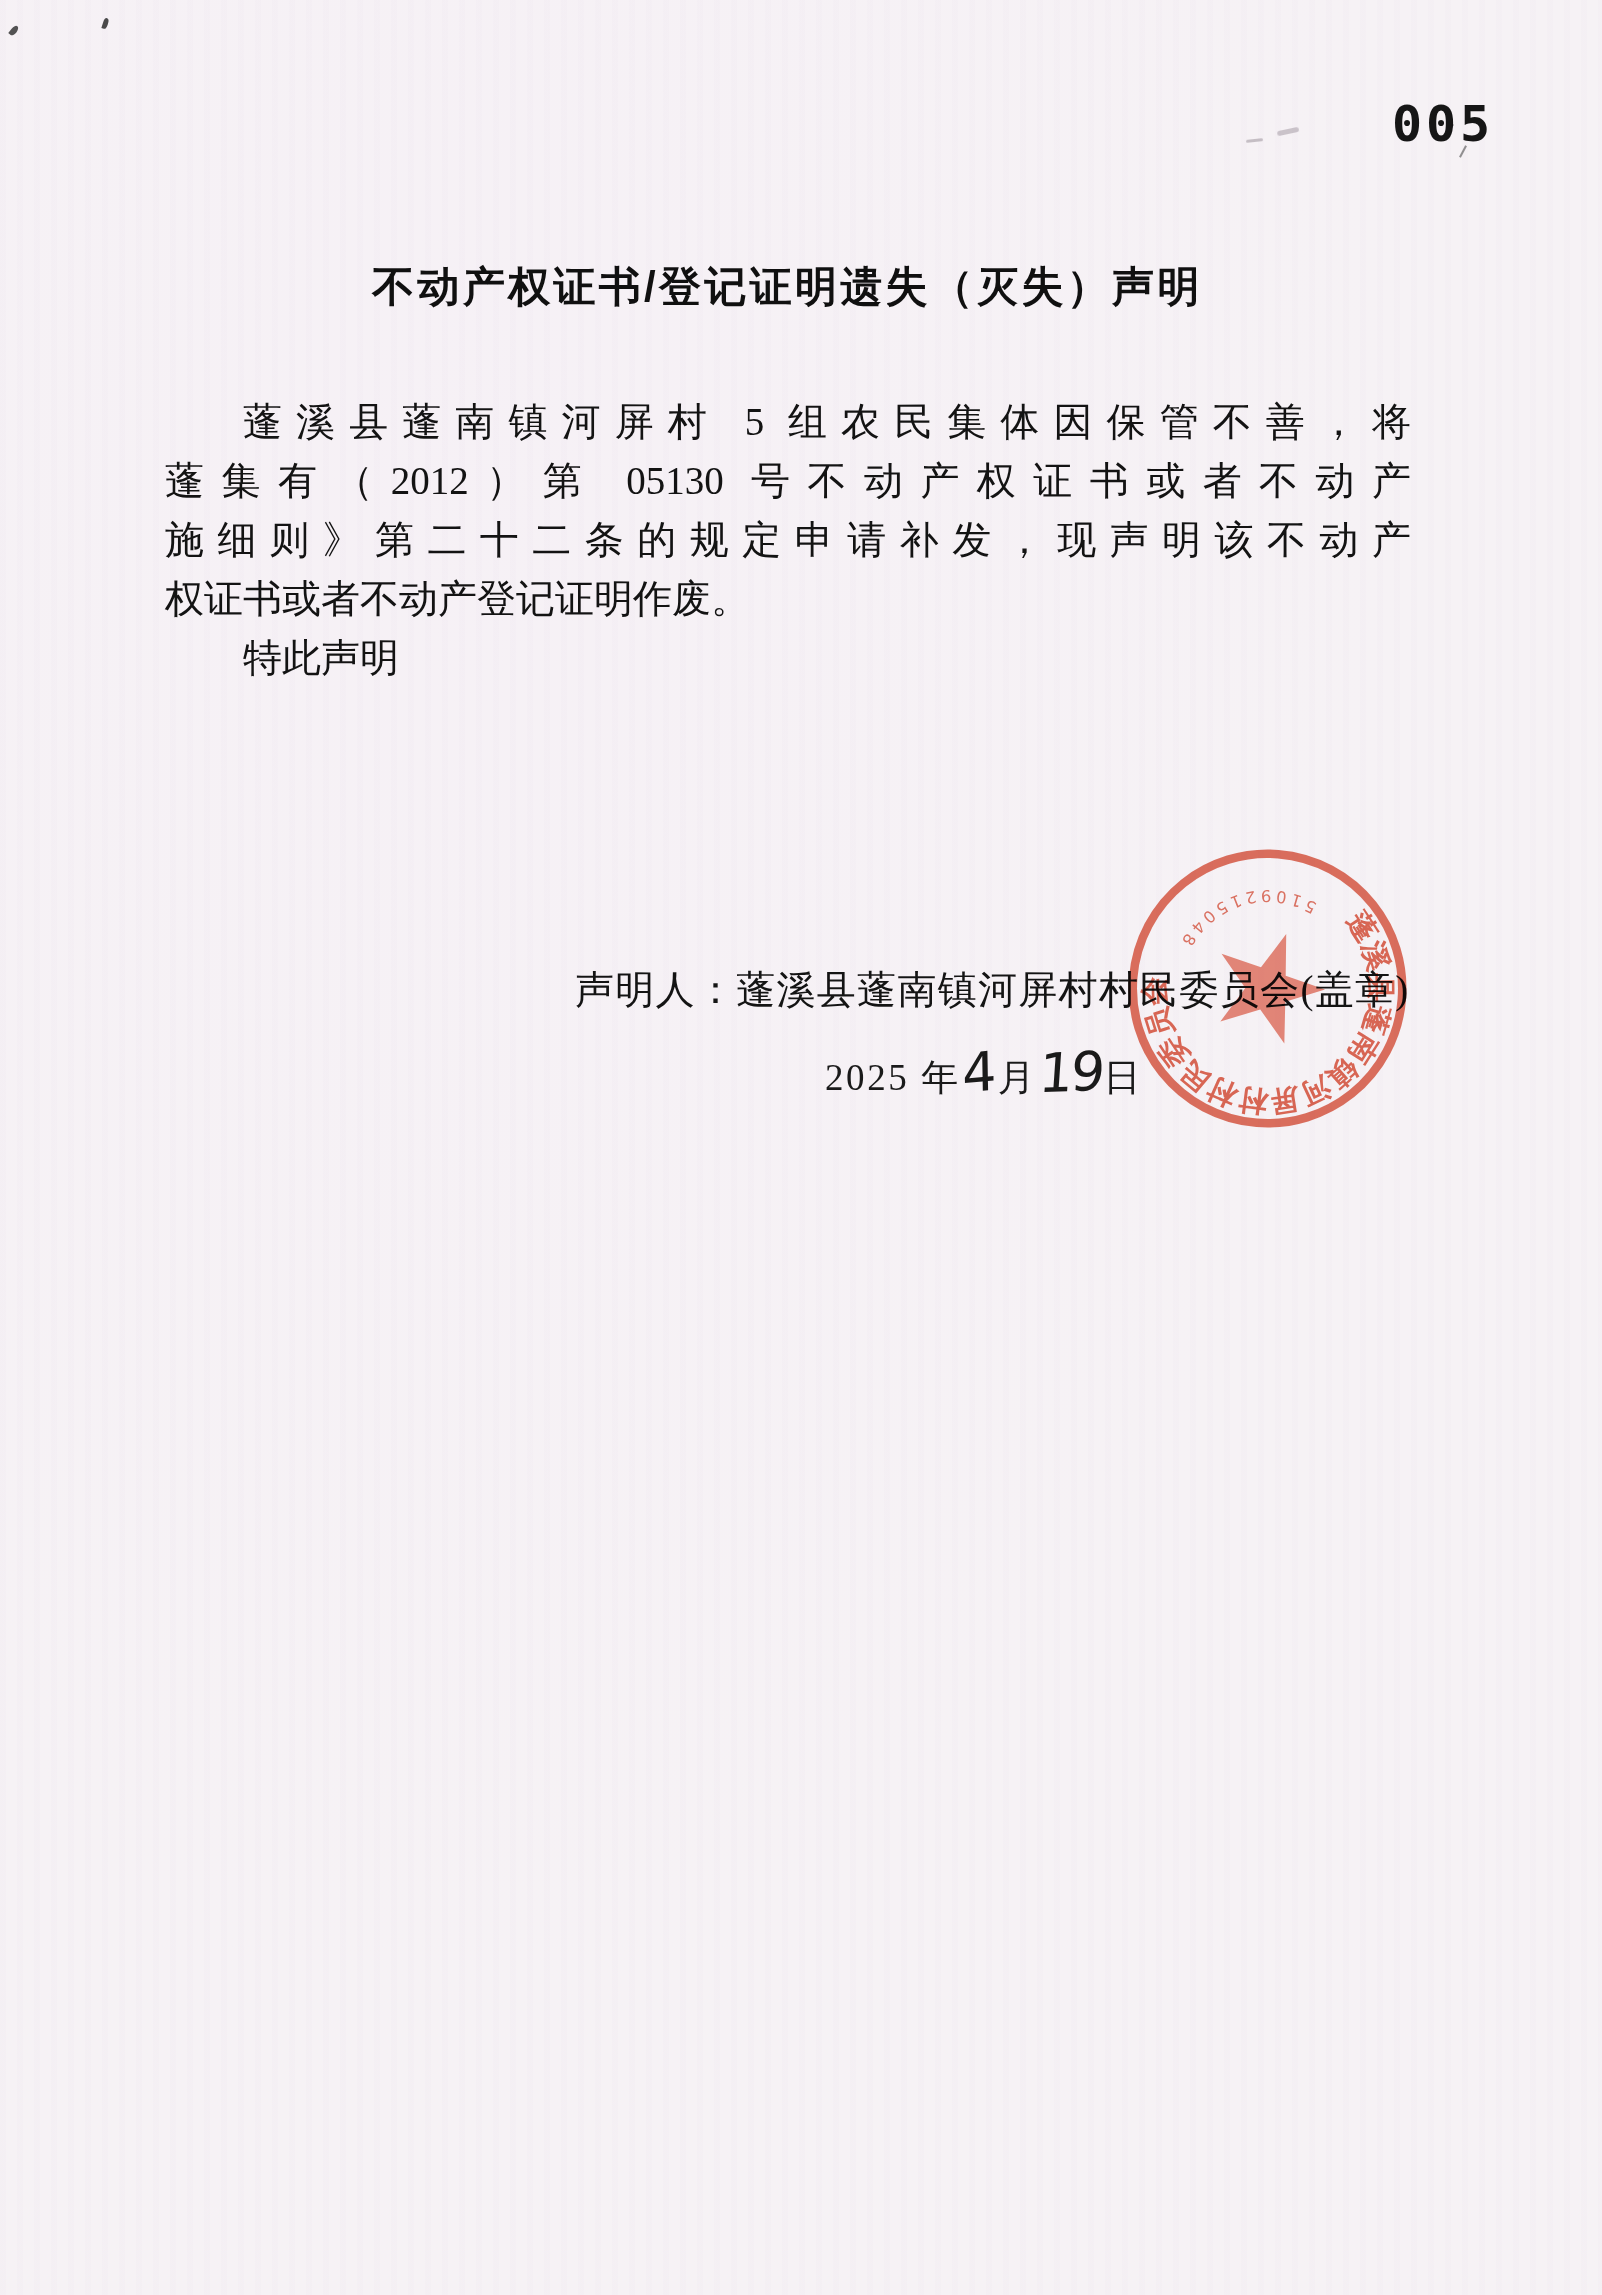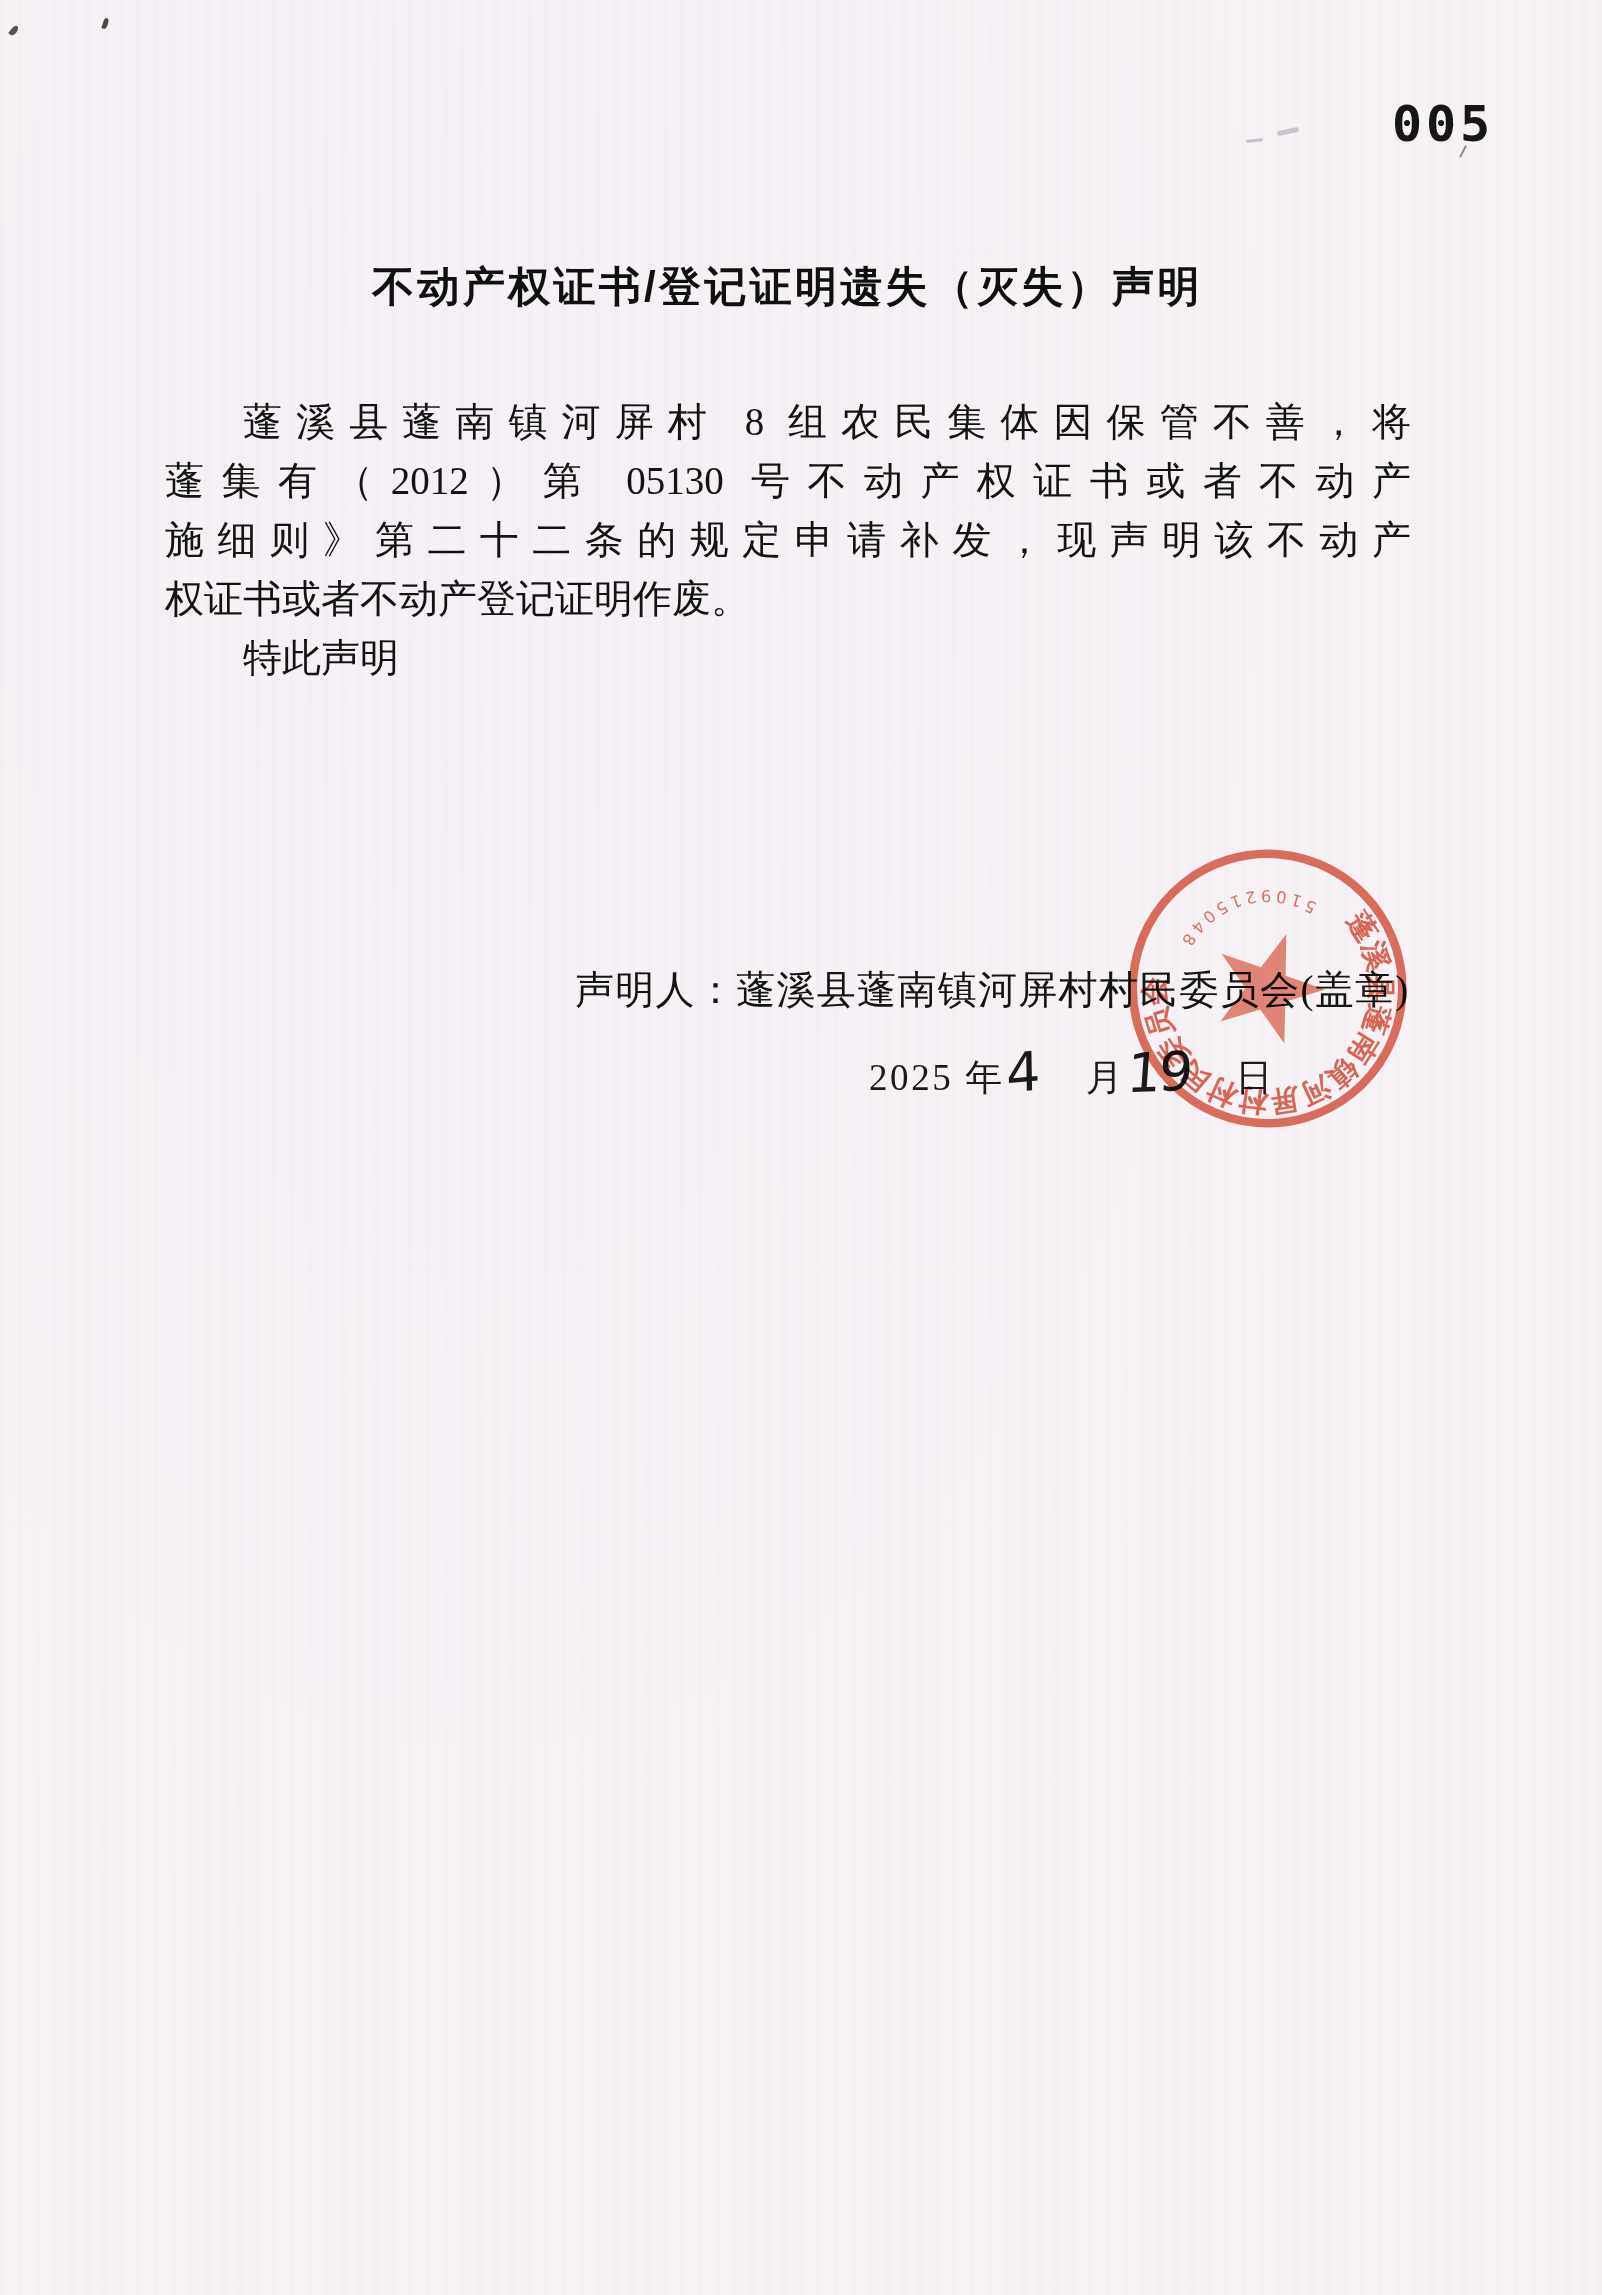--- a/index.html
+++ b/index.html
@@ -58,21 +58,21 @@
     position: absolute; left: 531px; top: 963px;
     font-size: 39px; letter-spacing: 1.3px; color: #141414;
     white-space: nowrap;
     margin-left: 44px;
   }
   .date-line {
     position: absolute; left: 825px; top: 1045px; height: 65px;
     display: flex; align-items: center;
     color: #1a1a1a;
   }
-  .date-line .printed { font-size: 37px; letter-spacing: 2.6px; margin-left: 44px; }
+  .date-line .printed { font-size: 37px; letter-spacing: 2.6px; }
   .date-line .handwritten {
     font-family: "DejaVu Sans", sans-serif;
     font-size: 54px; font-weight: 400;
     transform: rotate(-5deg) skewX(-4deg);
     margin: -9.2px 1.3px 0 1.3px;
   }
   .date-line .handwritten.day { letter-spacing: -2.6px; transform: rotate(-2deg) skewX(-6deg); }
   .stamp-svg {
     position: absolute; left: 1104px; top: 825px;
     width: 327px; height: 327px;
@@ -93,21 +93,21 @@
   <div class="artifact mark-c"></div>
   <div class="artifact mark-d"></div>
   <div class="artifact pn-tick1"></div>
   <div class="artifact pn-tick2"></div>
 
   <div class="page-number">005</div>
 
   <div class="doc-title">不动产权证书/登记证明遗失（灭失）声明</div>
 
   <div class="doc-body">
-    <div class="line justify indent">蓬溪县蓬南镇河屏村 8 组农民集体因保管不善，将</div>
+    <div class="line justify indent">蓬溪县蓬南镇河屏村 5 组农民集体因保管不善，将</div>
     <div class="line justify">蓬集有（2012）第 05130 号不动产权证书或者不动产</div>
     <div class="line justify">施细则》第二十二条的规定申请补发，现声明该不动产</div>
     <div class="line">权证书或者不动产登记证明作废。</div>
     <div class="line indent">特此声明</div>
   </div>
 
   <div class="declarant-line">声明人：蓬溪县蓬南镇河屏村村民委员会(盖章)</div>
 
   <div class="date-line">
     <span class="printed">2025 年</span>

